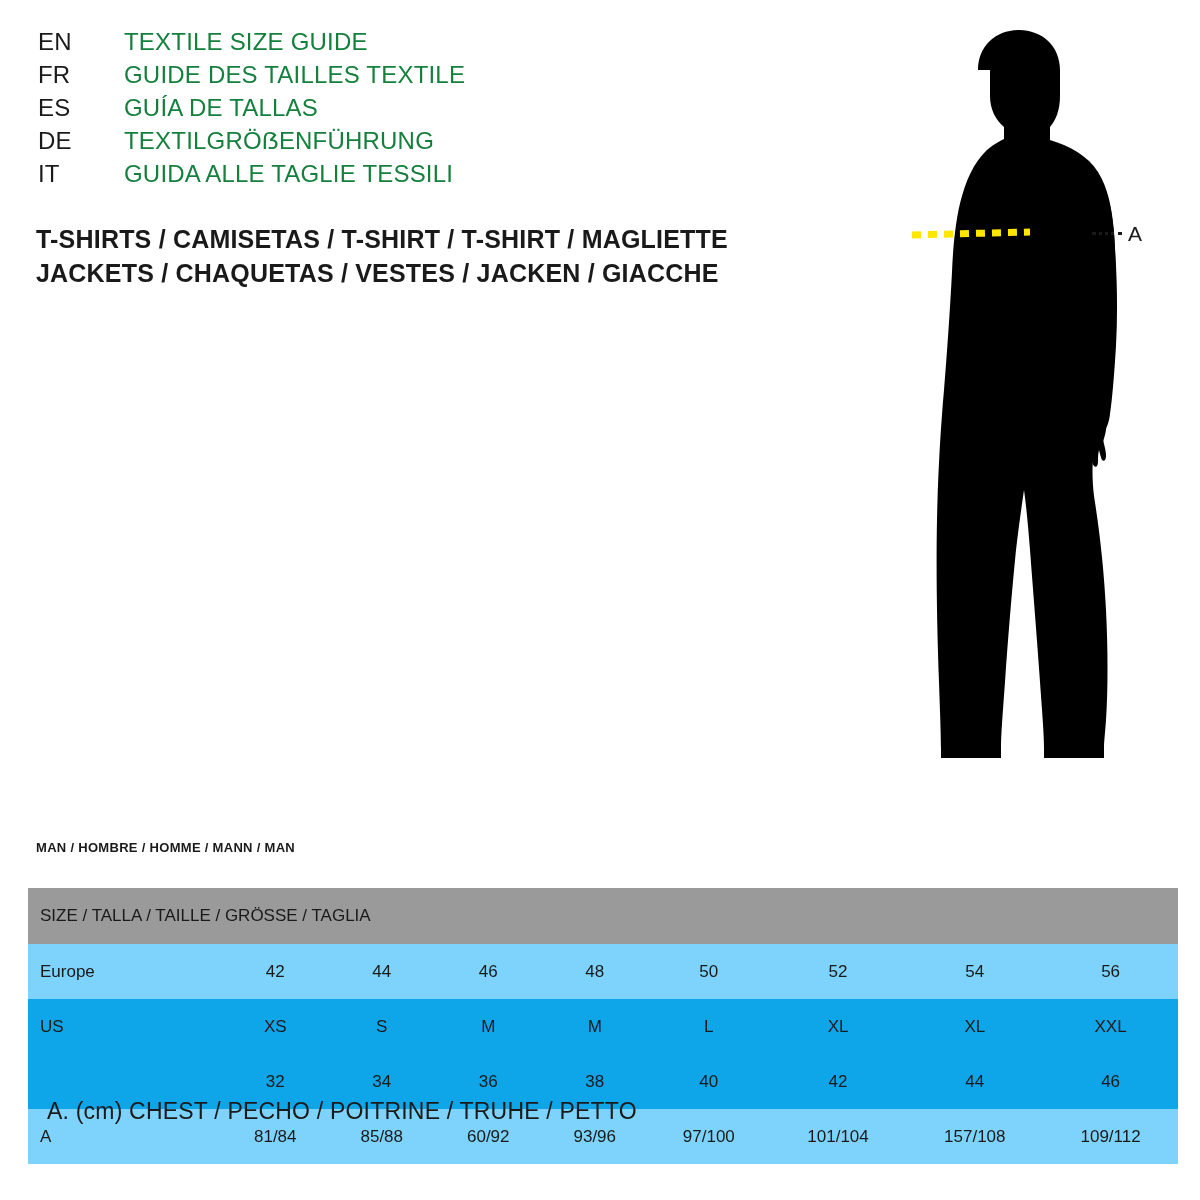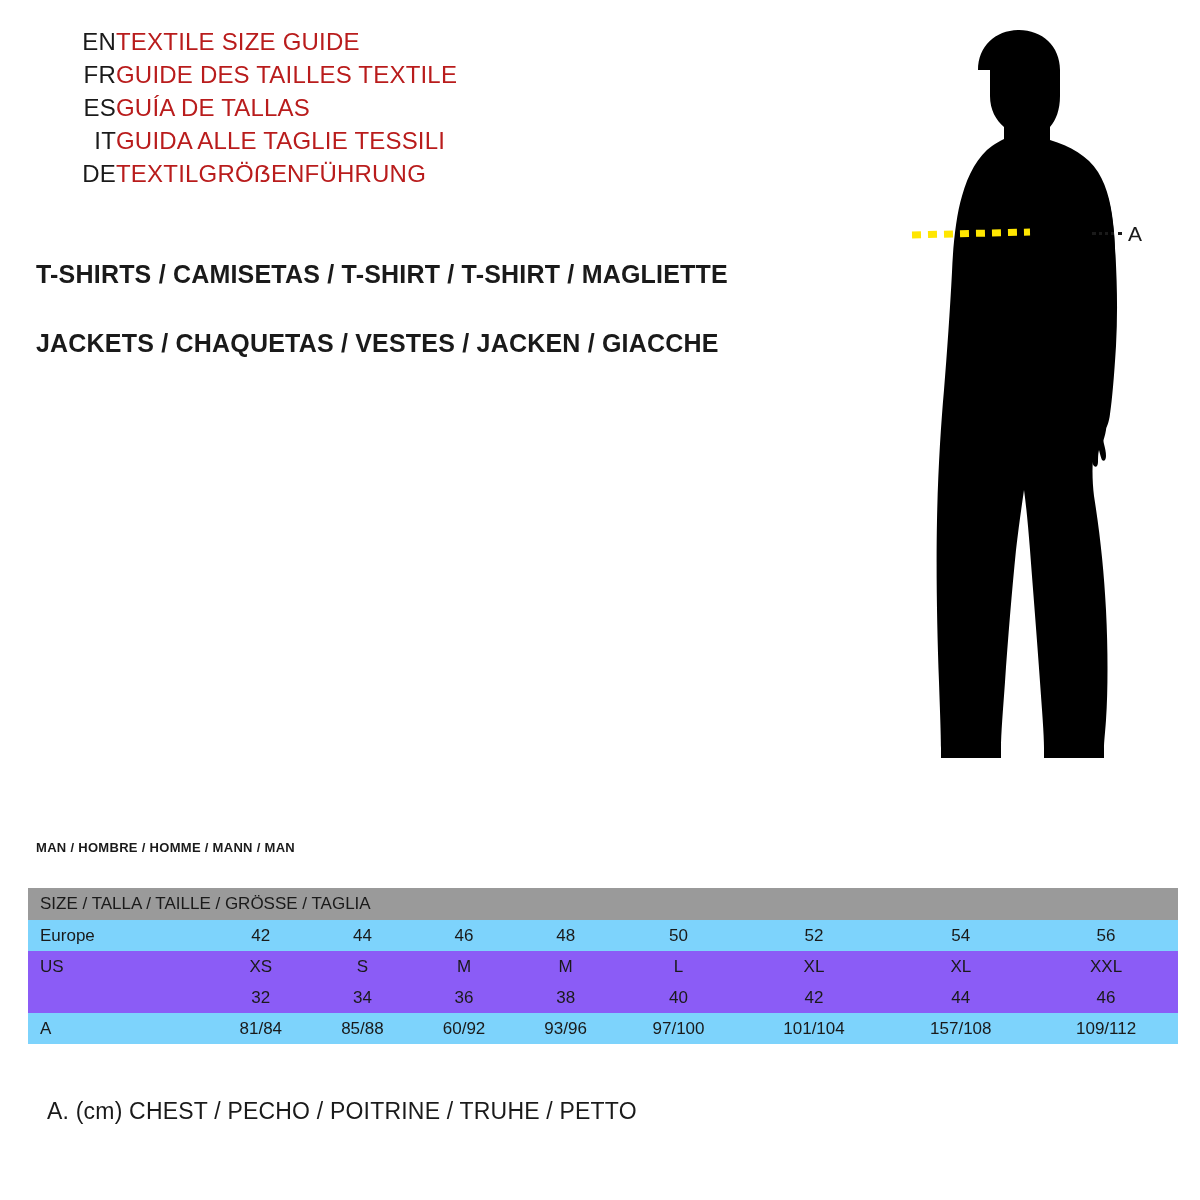--- a/index.html
+++ b/index.html
@@ -20,53 +20,52 @@
     width: 1200px;
     height: 1200px;
   }
 
   
   .lang-block {
     position: absolute;
     left: 38px;
     top: 28px;
     width: 720px;
-    text-align: right;
   }
   .lang-row {
     display: flex;
     align-items: baseline;
     height: 33px;
     font-size: 24px;
     letter-spacing: 0.2px;
   }
   .lang-code {
     width: 78px;
     flex: 0 0 78px;
     color: #1a1a1a;
   }
   .lang-text {
-    color: #b91c1c;
+    color: #15803d;
     white-space: nowrap;
+    margin-left: 8px;
   }
 
   
   .category-block {
     position: absolute;
     left: 36px;
     top: 222px;
     width: 760px;
   }
   .category-line {
     font-size: 25px;
     font-weight: bold;
     letter-spacing: 0.2px;
     line-height: 34px;
     white-space: nowrap;
-    margin-top: 35px;
   }
 
   
   .figure-wrap {
     position: absolute;
     left: 820px;
     top: 10px;
     width: 380px;
     height: 790px;
   }
@@ -102,21 +101,21 @@
   .size-table {
     position: absolute;
     left: 28px;
     top: 888px;
     width: 1150px;
     border-collapse: collapse;
     font-size: 17px;
   }
   .size-table th,
   .size-table td {
-    padding: 0;
+    padding: 12px;
     height: 31px;
     font-weight: normal;
     text-align: center;
     vertical-align: middle;
     color: #1a1a1a;
   }
   .size-table .row-head {
     text-align: left;
     padding-left: 12px;
     width: 170px;
@@ -125,21 +124,21 @@
     background: #9a9a9a;
   }
   .header-row td {
     text-align: left;
     padding-left: 12px;
     font-size: 17px;
     color: #1a1a1a;
     height: 32px;
   }
   .band-light {
-    background: #8b5cf6;
+    background: #0ea5e9;
   }
   .band-white {
     background: #7dd3fc;
   }
 
   
   .footnote {
     position: absolute;
     left: 47px;
     top: 1098px;
@@ -159,26 +158,26 @@
     </div>
     <div class="lang-row">
       <span class="lang-code">FR</span>
       <span class="lang-text">GUIDE DES TAILLES TEXTILE</span>
     </div>
     <div class="lang-row">
       <span class="lang-code">ES</span>
       <span class="lang-text">GUÍA DE TALLAS</span>
     </div>
     <div class="lang-row">
+      <span class="lang-code">DE</span>
+      <span class="lang-text">TEXTILGRÖẞENFÜHRUNG</span>
+    </div>
+    <div class="lang-row">
       <span class="lang-code">IT</span>
       <span class="lang-text">GUIDA ALLE TAGLIE TESSILI</span>
-    </div>
-    <div class="lang-row">
-      <span class="lang-code">DE</span>
-      <span class="lang-text">TEXTILGRÖẞENFÜHRUNG</span>
     </div>
   </div>
 
   <div class="category-block">
     <div class="category-line">T-SHIRTS / CAMISETAS / T-SHIRT / T-SHIRT / MAGLIETTE</div>
     <div class="category-line">JACKETS / CHAQUETAS / VESTES / JACKEN / GIACCHE</div>
   </div>
 
   <div class="figure-wrap">
     <svg width="380" height="790" viewBox="0 0 380 790" xmlns="http://www.w3.org/2000/svg">

